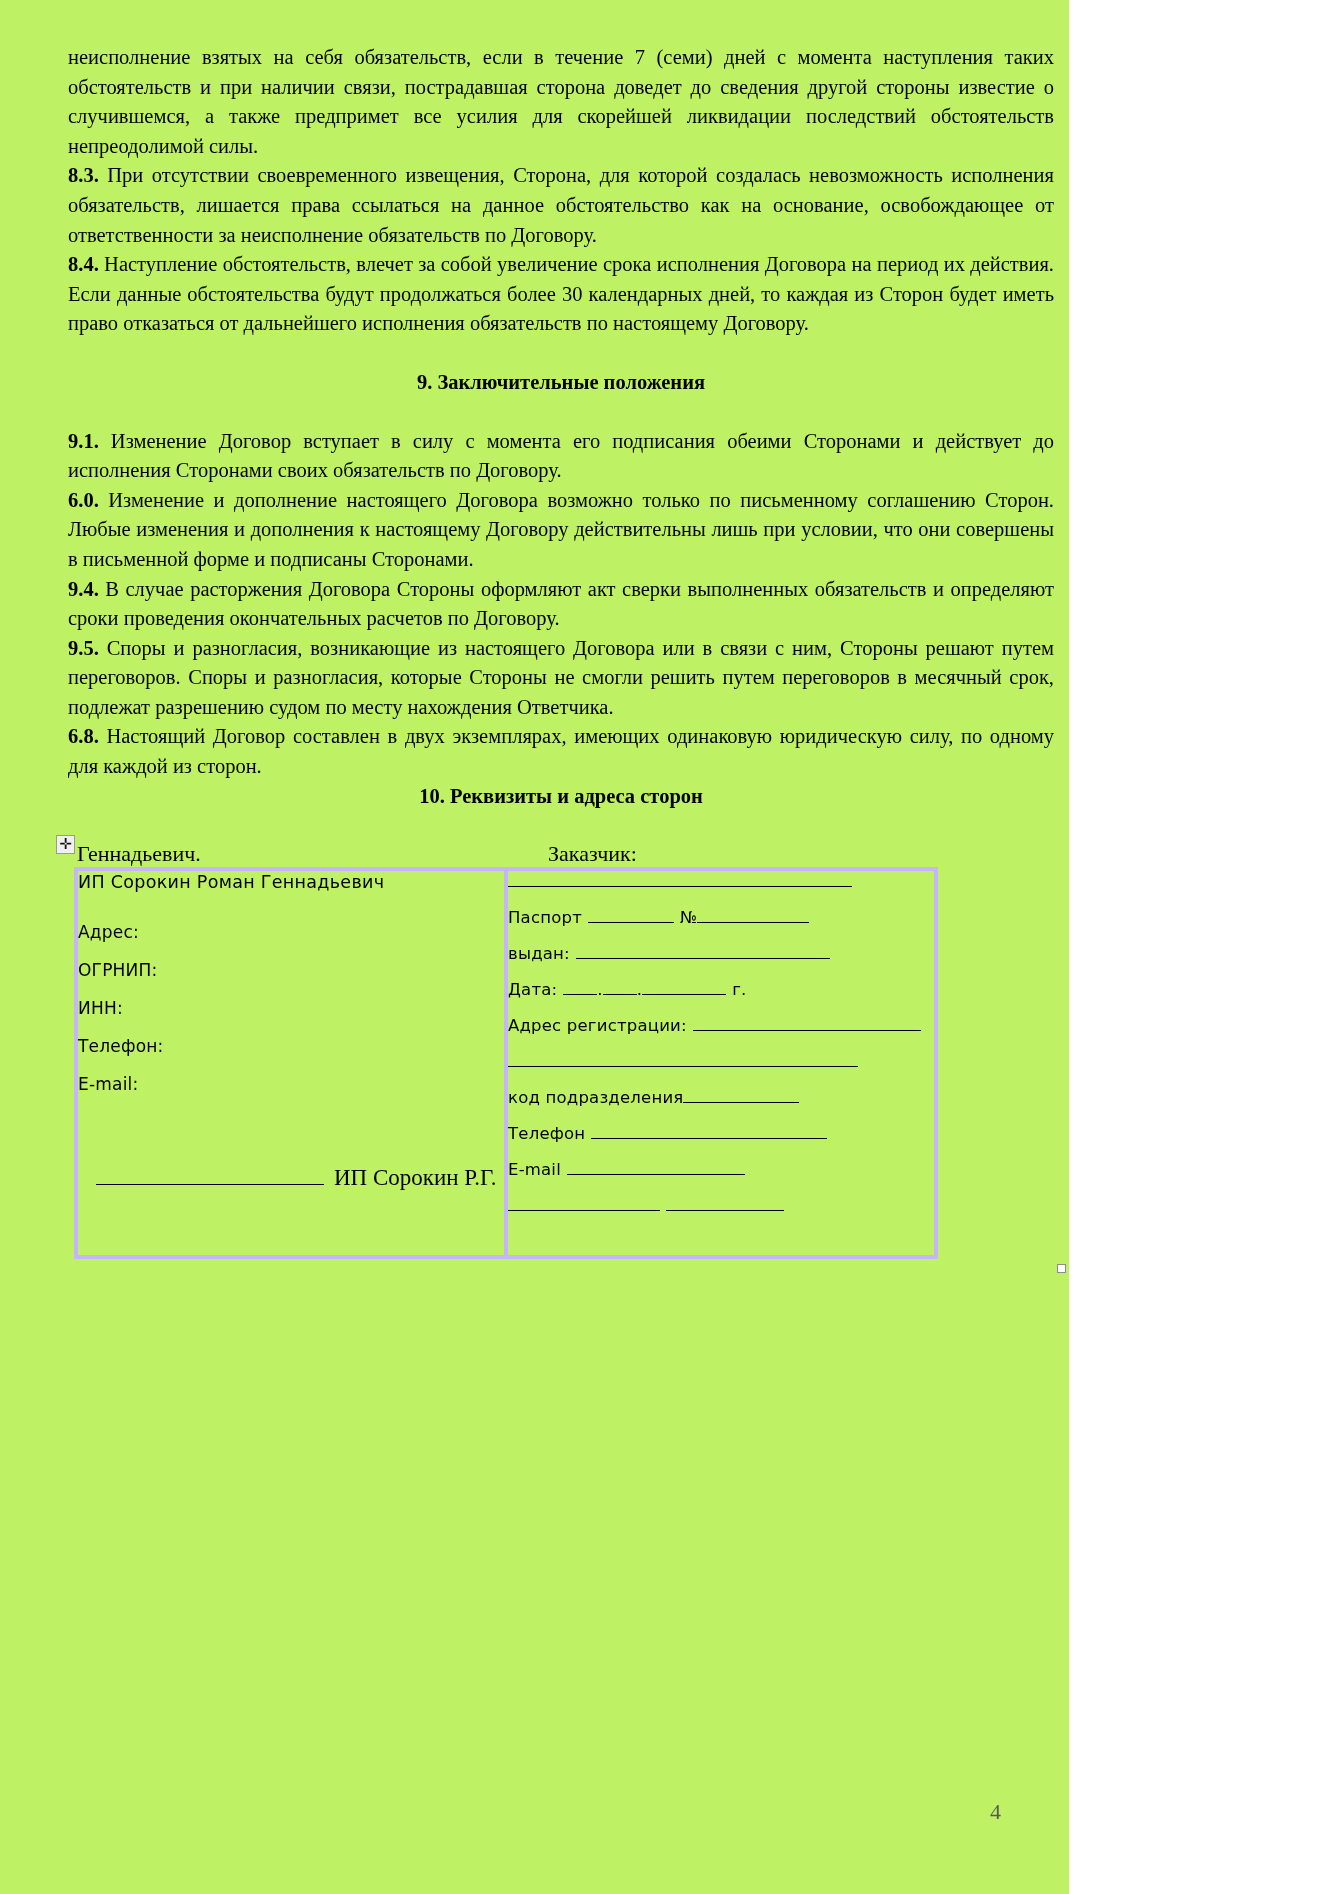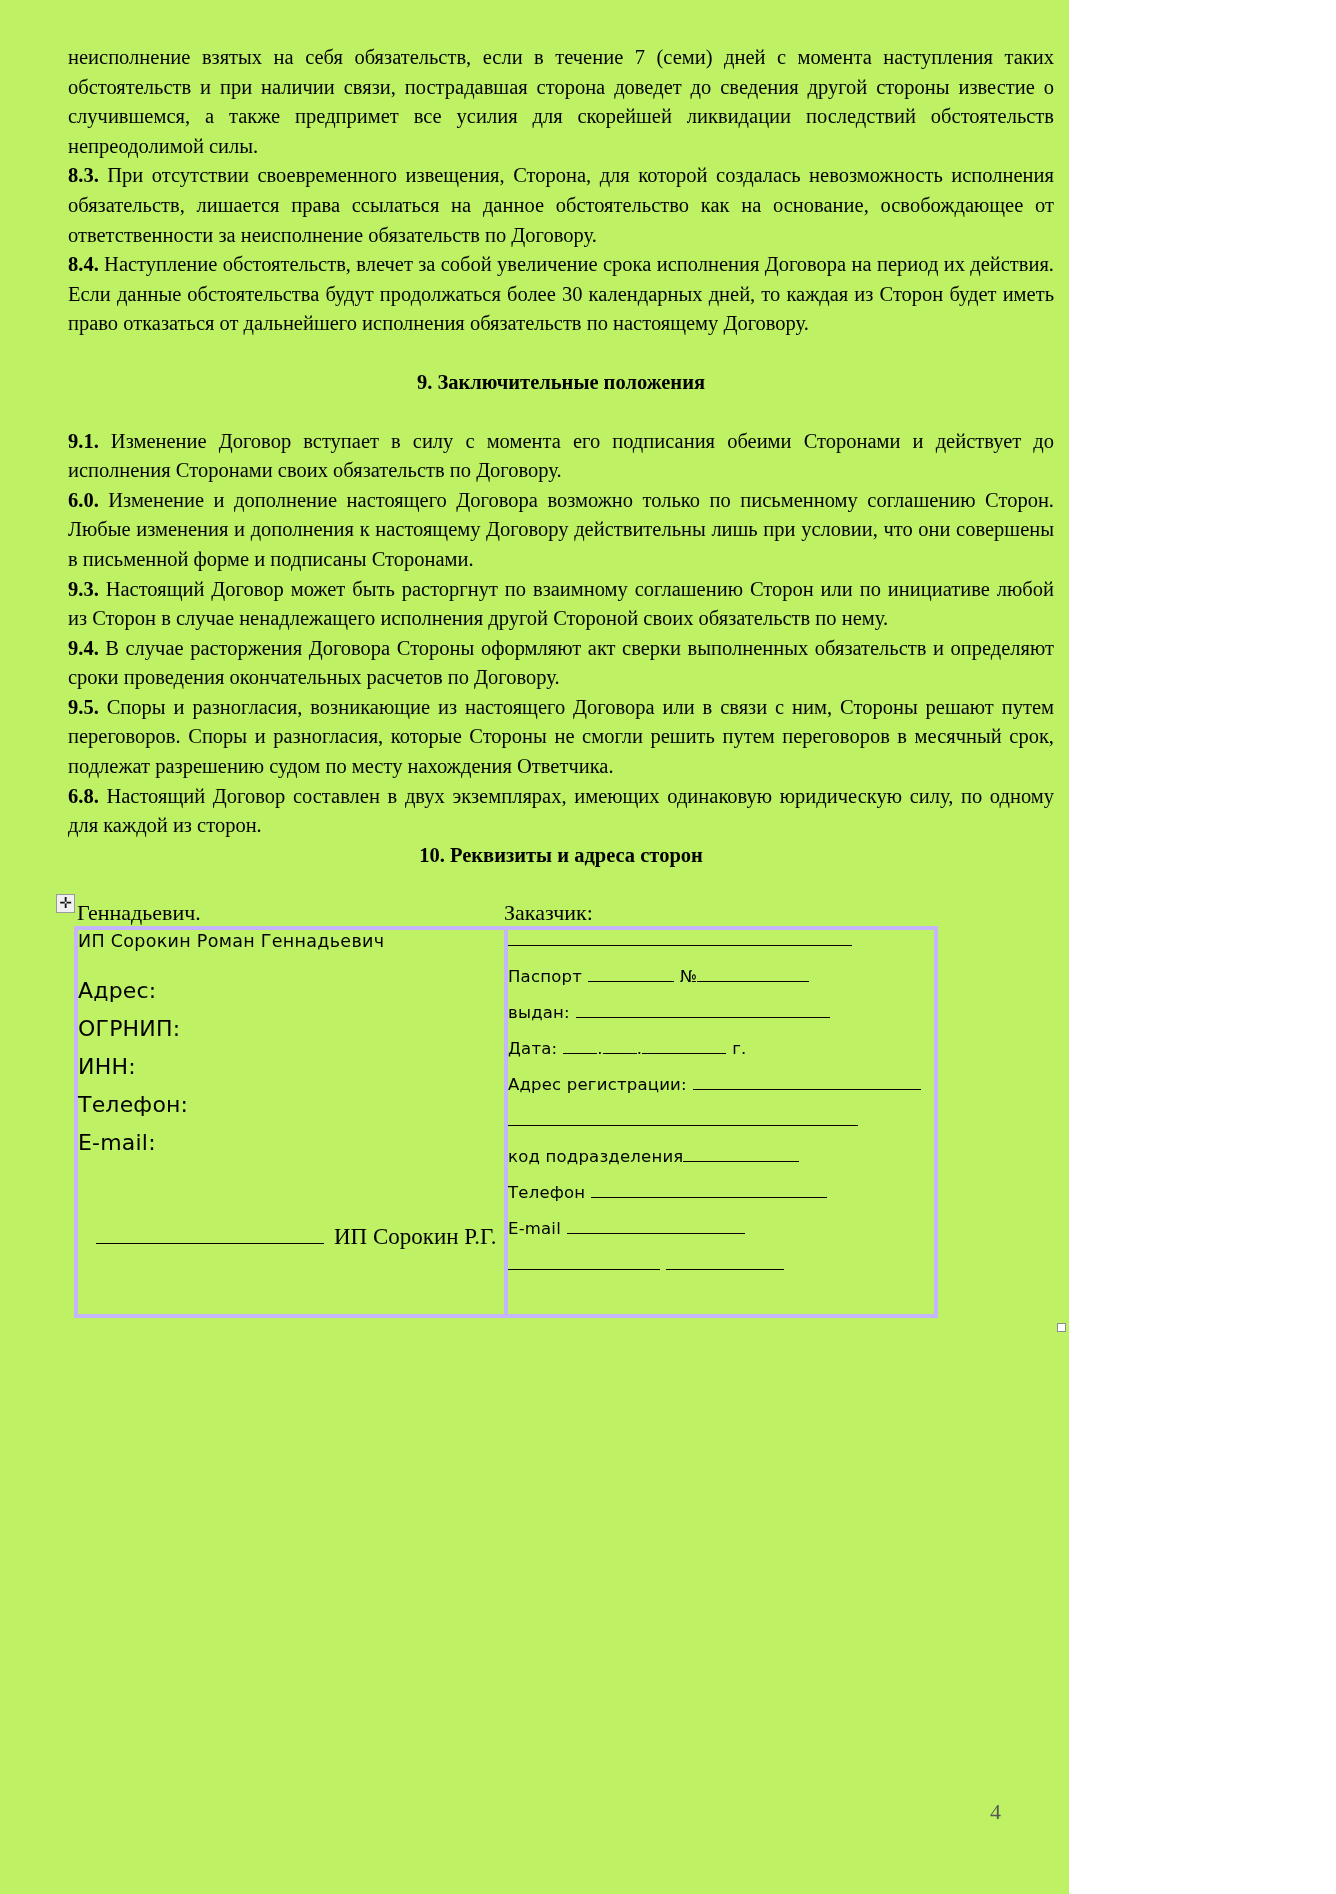--- a/index.html
+++ b/index.html
@@ -72,21 +72,21 @@
   }
   .req-header .lbl-left {
     font-size: 22px;
     line-height: 26px;
     margin-left: 9px;
   }
   .req-header .lbl-right {
     font-size: 22px;
     line-height: 26px;
     position: absolute;
-    left: 436px;
+    left: 480px;
     bottom: 0;
   }
 
   
   table.req-table {
     border-collapse: collapse;
     width: 852px;
     margin-left: 6px;
     table-layout: fixed;
   }
@@ -101,21 +101,21 @@
   .sans {
     font-family: "DejaVu Sans", "Liberation Sans", sans-serif;
   }
   .co-name {
     font-size: 17.5px;
     line-height: 22px;
     letter-spacing: 0.3px;
     margin-bottom: 28px;
   }
   .field-line {
-    font-size: 22px;
+    font-size: 17px;
     line-height: 22px;
     letter-spacing: 0.2px;
     margin-bottom: 16px;
     white-space: nowrap;
   }
   .sign-row {
     position: absolute;
     left: 18px;
     bottom: 65px;
     display: flex;
@@ -185,21 +185,20 @@
     <div class="spacer-lg"></div>
 
     <h2 class="section-title">9.  Заключительные положения</h2>
 
     <div class="spacer-lg"></div>
 
     <p class="para"><span class="num">9.1.</span><span> Изменение Договор вступает в силу с момента его подписания обеими Сторонами и действует до исполнения Сторонами своих обязательств по Договору.</span></p>
 
     <p class="para"><span class="num">6.0.</span><span> Изменение и дополнение настоящего Договора возможно только по письменному соглашению Сторон. Любые изменения и дополнения к настоящему Договору действительны лишь при условии, что они совершены в письменной форме и подписаны Сторонами.</span></p>
 
-    <p class="para"><span class="num">9.3.</span><span> Настоящий Договор может быть расторгнут по взаимному соглашению Сторон или по инициативе любой из Сторон в случае ненадлежащего исполнения другой Стороной своих обязательств по нему.</span></p>
 
     <p class="para"><span class="num">9.4.</span><span> В случае расторжения Договора Стороны оформляют акт сверки выполненных обязательств и определяют сроки проведения окончательных расчетов по Договору.</span></p>
 
     <p class="para"><span class="num">9.5.</span><span> Споры и разногласия, возникающие из настоящего Договора или в связи с ним, Стороны решают путем переговоров. Споры и разногласия, которые Стороны не смогли решить путем переговоров в месячный срок, подлежат разрешению судом по месту нахождения Ответчика.</span></p>
 
     <p class="para"><span class="num">6.8.</span><span> Настоящий Договор составлен в двух экземплярах, имеющих одинаковую юридическую силу, по одному для каждой из сторон.</span></p>
 
     <h2 class="section-title">10. Реквизиты и адреса сторон</h2>
 
     <div class="req-header">

